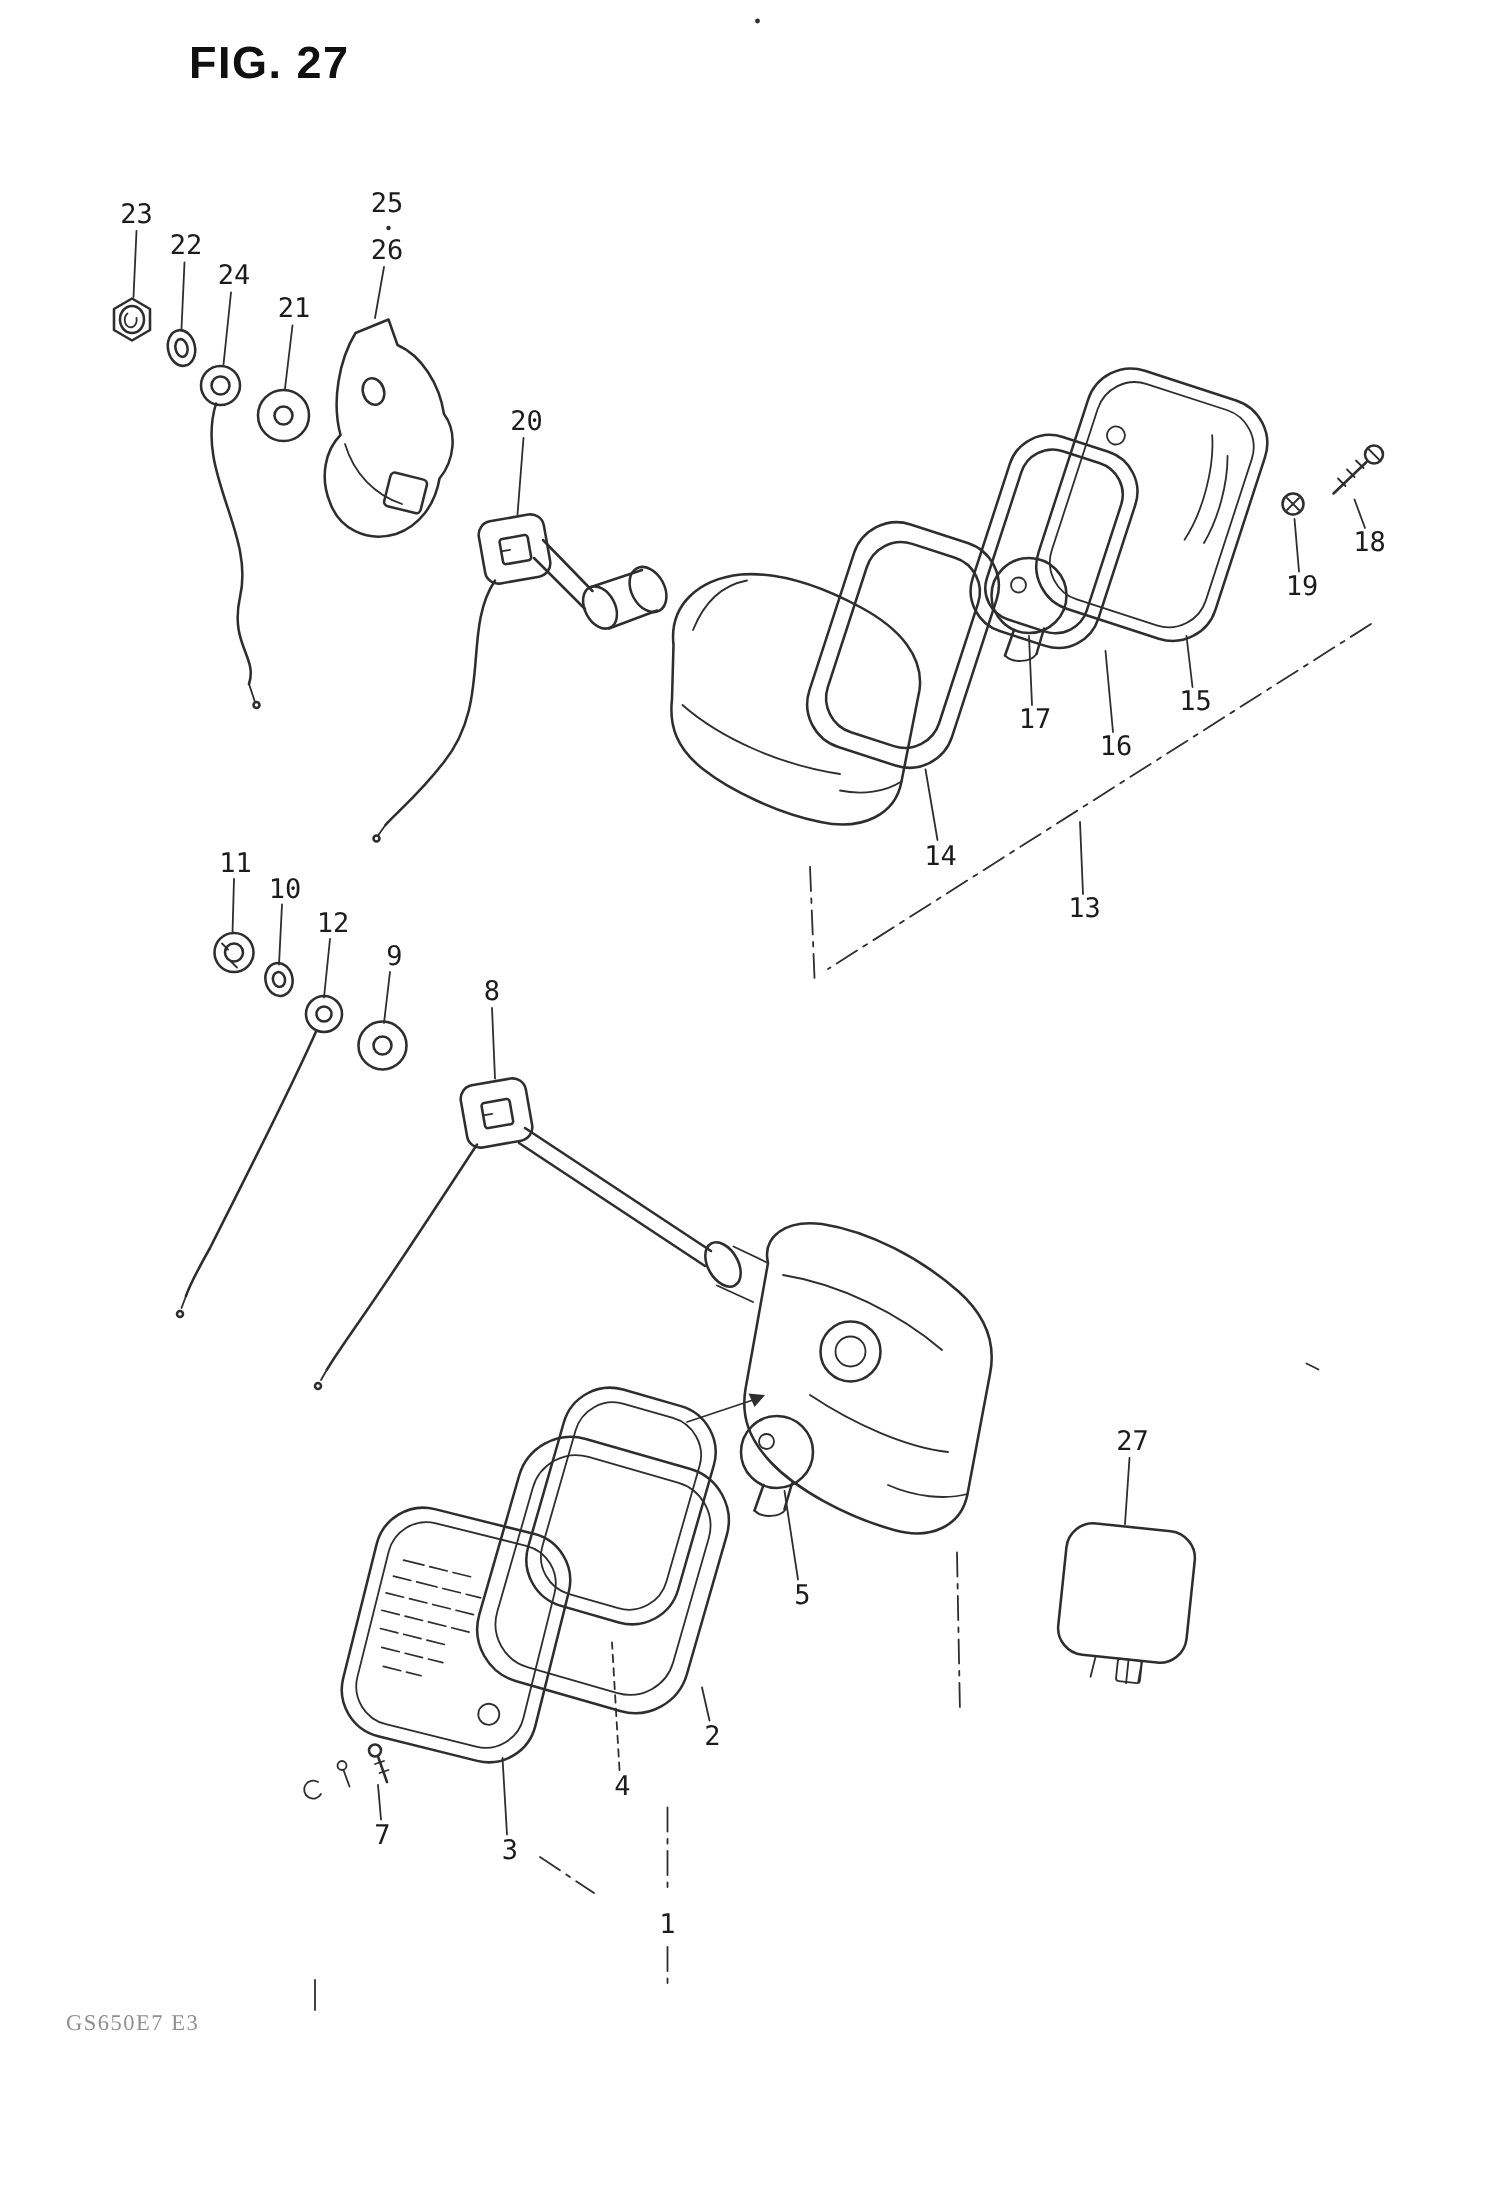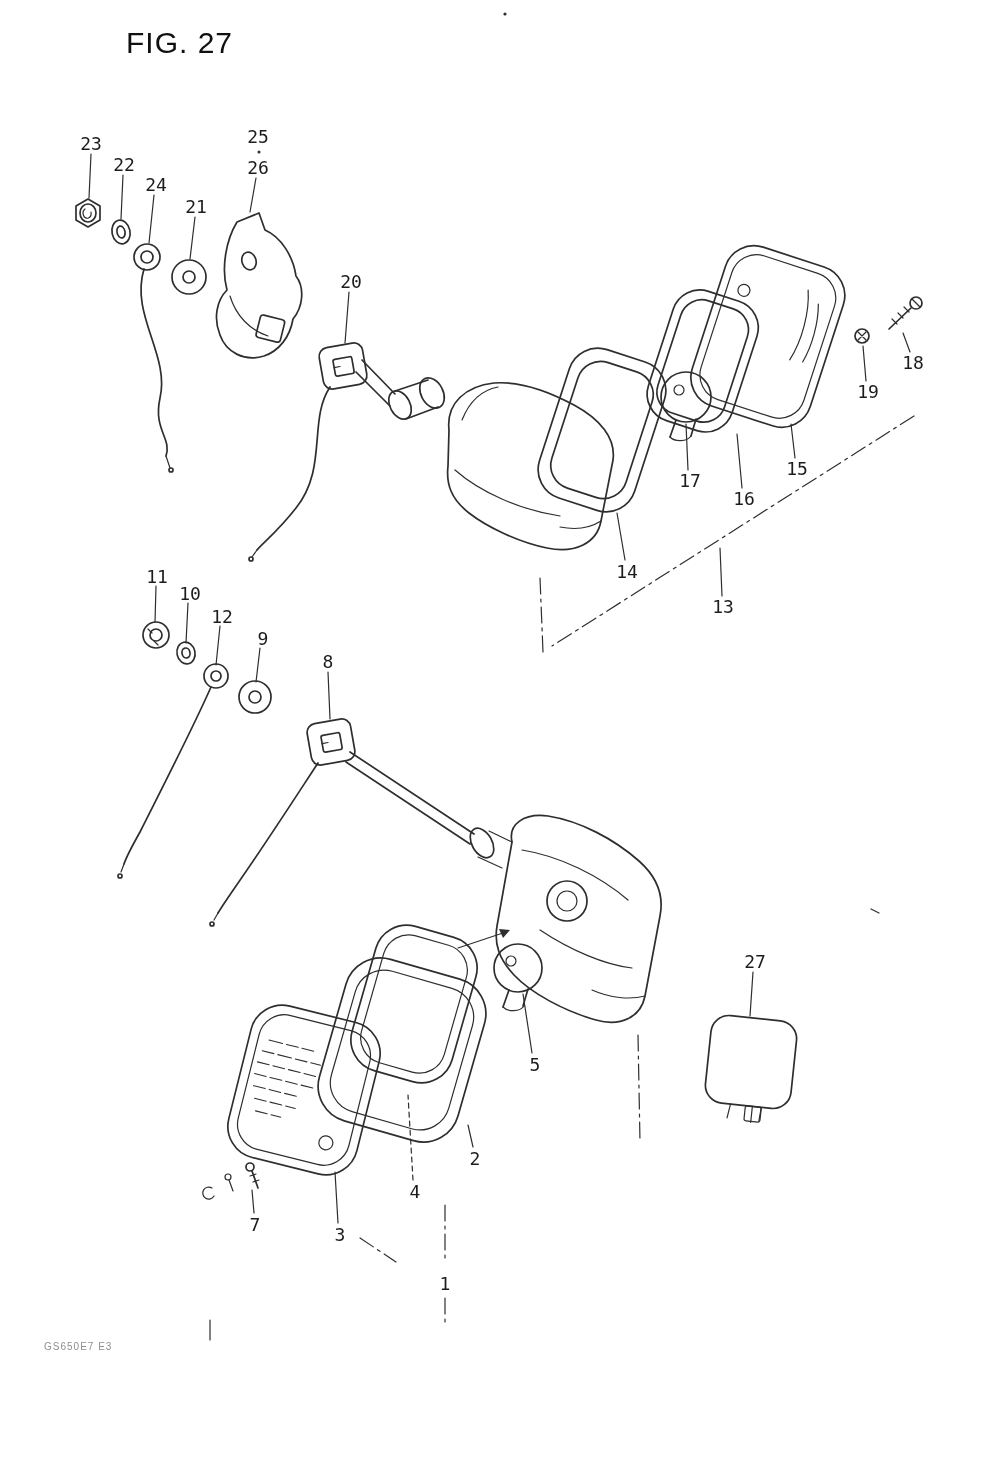--- a/index.html
+++ b/index.html
@@ -3,26 +3,26 @@
 <meta charset="utf-8">
 <style>
   * { margin:0; padding:0; box-sizing:border-box; }
   html,body { background:#ffffff; }
   .page {
     position:relative; width:1000px; height:1472px; background:#ffffff;
     font-family:"DejaVu Sans", sans-serif; overflow:hidden;
   }
   .fig-title {
     position:absolute; left:126px; top:26px;
-    font-family:"Liberation Sans", sans-serif; font-weight:normal;
+    font-family:"Liberation Sans", sans-serif; font-weight:bold;
     font-size:30px; letter-spacing:1px; color:#101010;
   }
   .footer {
     position:absolute; left:44px; top:1341px;
-    font-family:Liberation Sans, sans-serif; font-size:10px;
+    font-family:Liberation Serif, serif; font-size:15px;
     color:#8f8f8f; letter-spacing:1px;
   }
   svg.art { position:absolute; left:0; top:0; width:1000px; height:1472px; }
   .callout {
     font-family:"DejaVu Sans Mono", monospace; font-size:18px;
     fill:#1c1c1c; stroke:none; text-anchor:middle; dominant-baseline:central;
   }
   .leader { stroke:#2e2e2e; stroke-width:1.2; fill:none; }
   .leader.dashed { stroke-dasharray:5 4; }
   .thin { stroke-width:1.2; }

